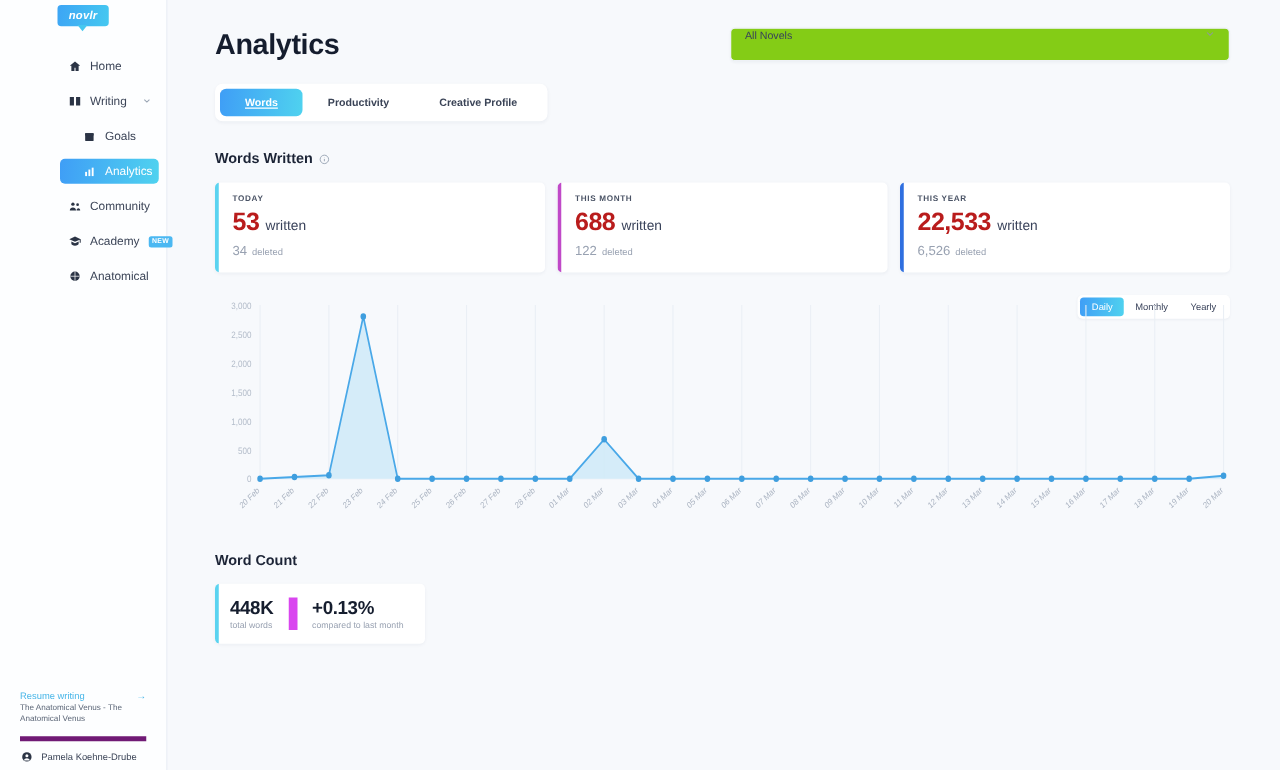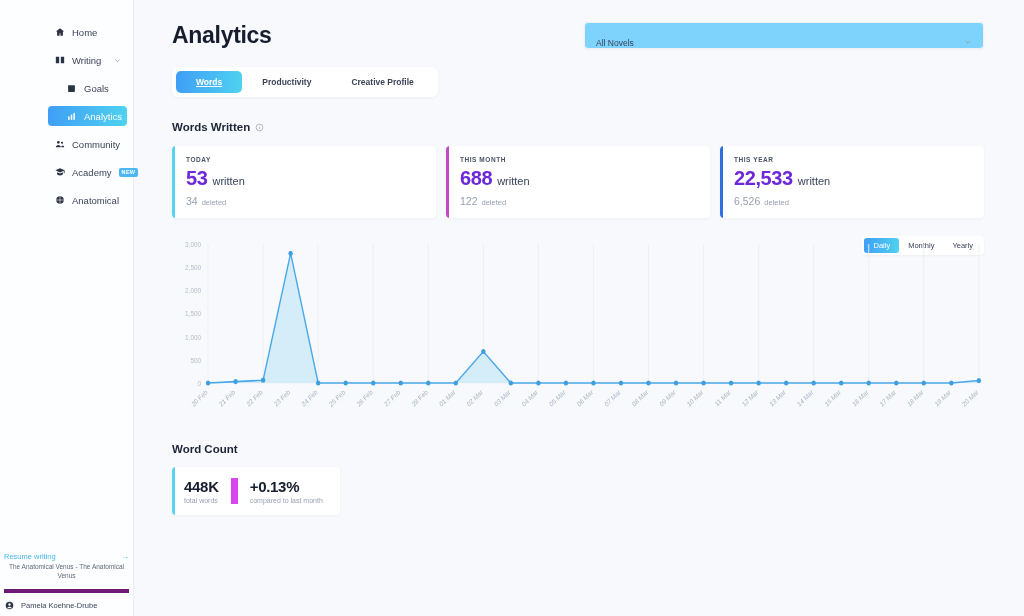--- a/index.html
+++ b/index.html
@@ -51,41 +51,40 @@
   .ic { width: 11px; display:flex; align-items:center; justify-content:center; color:#2b3445; flex:0 0 auto;}
   .ic svg { display:block; }
   .chev { margin-left:auto; color:#9aa5b4; }
   .badge-new {
     margin-left:auto; background:#4bb8f2; color:#fff;
     font-size:5.5px; font-weight:700; letter-spacing:.3px;
     padding:1.5px 3px; border-radius:2px;
   }
   .sidebar-footer {
     position:absolute; bottom:0; left:0; right:0;
-    padding: 0 4px 6px;
-    text-align: center;
+    padding: 0 16px 6px;
   }
   .resume-row { display:flex; align-items:center; }
   .resume-link { font-size:7.5px; color:#49b6e8; }
   .resume-arrow { margin-left:auto; color:#49b6e8; font-size:8px; }
   .resume-sub { font-size:6.5px; color:#5d6778; line-height:1.35; margin-top:2px; }
   .user-row {
     display:flex; align-items:center; gap:6px;
     border-top:4px solid #701a75; margin-top:8px; padding-top:8px;
   }
   .user-name { font-size:7.5px; color:#3b4457; }
 
   
   .main { flex:1; position:relative; padding: 22px 40px 0 38px; overflow:hidden; }
   .top-row { display:flex; align-items:flex-start; }
   .page-title { font-size:23px; font-weight:700; color:#151d2e; letter-spacing:-.3px; }
   .select-box {
     margin-left:auto; width:400px; height:27px;
-    background:#7dd3fc; border:1px solid #eef1f6; border-radius:4px;
-    display:flex; align-items:flex-end; padding:0 11px;
+    background:#84cc16; border:1px solid #eef1f6; border-radius:4px;
+    display:flex; align-items:flex-start; padding:0 11px;
     font-size:8.5px; color:#38415a;
     box-shadow:0 1px 2px rgba(25,40,70,.04);
     cursor:pointer;
   }
   .select-box .sel-chev { margin-left:auto; color:#8e97a6; font-size:8px; }
 
   .tabs {
     margin-top:18px; display:inline-flex; align-items:center;
     background:#fff; border-radius:6px; padding:4px;
     box-shadow:0 1px 3px rgba(25,40,70,.05);
@@ -107,21 +106,21 @@
     padding:10px 14px; position:relative; overflow:hidden;
   }
   .stat-card::before {
     content:""; position:absolute; left:0; top:0; bottom:0; width:2.5px;
   }
   .stat-card.c1::before { background:#5ad3f0; }
   .stat-card.c2::before { background:#c049c8; }
   .stat-card.c3::before { background:#2f6fe0; }
   .stat-label { font-size:6.5px; color:#4a5365; letter-spacing:.55px; font-weight:600; }
   .stat-main { margin-top:4px; display:flex; align-items:baseline; gap:5px; }
-  .stat-num { font-size:20px; font-weight:700; color:#6d28d9; letter-spacing:-.4px; }
+  .stat-num { font-size:20px; font-weight:700; color:#b91c1c; letter-spacing:-.4px; }
   .stat-unit { font-size:11px; color:#39425a; }
   .stat-sub { margin-top:5px; display:flex; align-items:baseline; gap:4px; }
   .stat-sub-num { font-size:10.5px; color:#98a1b1; }
   .stat-sub-txt { font-size:7.5px; color:#98a1b1; }
 
   
   .chart-block { margin-top:14px; position:relative; }
   .range-toggle {
     position:absolute; right:0; top:0;
     display:inline-flex; background:#fff; border-radius:4px; padding:2px;
@@ -146,20 +145,23 @@
   .wc-cell + .wc-cell { border-left:7px solid #d946ef; }
   .wc-big { font-size:15px; font-weight:700; color:#151d2e; letter-spacing:-.3px; }
   .wc-small { font-size:7px; color:#98a1b1; margin-top:2px; }
 </style>
 </head>
 <body>
 
 <div class="app">
 
   <aside class="sidebar">
+    <div class="logo-wrap">
+      <div class="logo">novlr</div>
+    </div>
 
     <nav class="nav">
       <div class="nav-item">
         <span class="ic">
           <svg width="10" height="10" viewBox="0 0 24 24" fill="currentColor">
               <path d="M12 3 2 11h3v10h6v-6h2v6h6V11h3z"></path>
             </svg>
         </span>
         <span>Home</span>
       </div>

